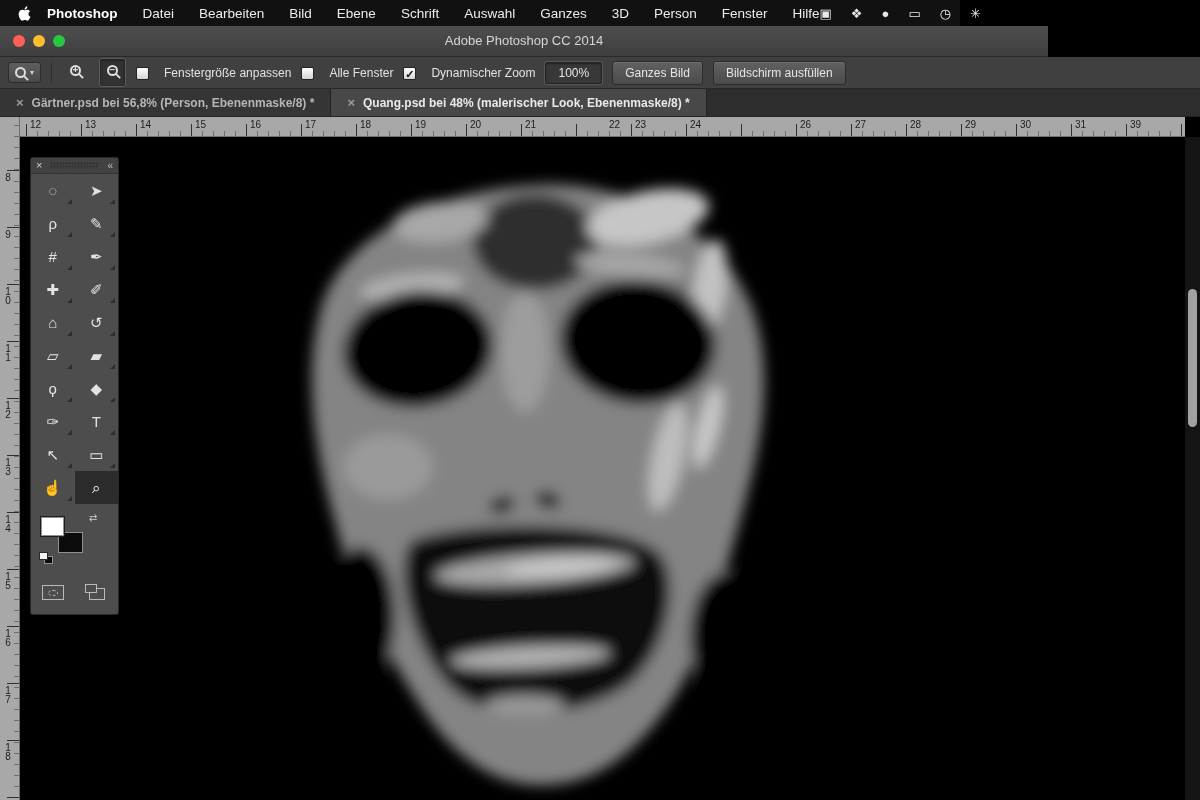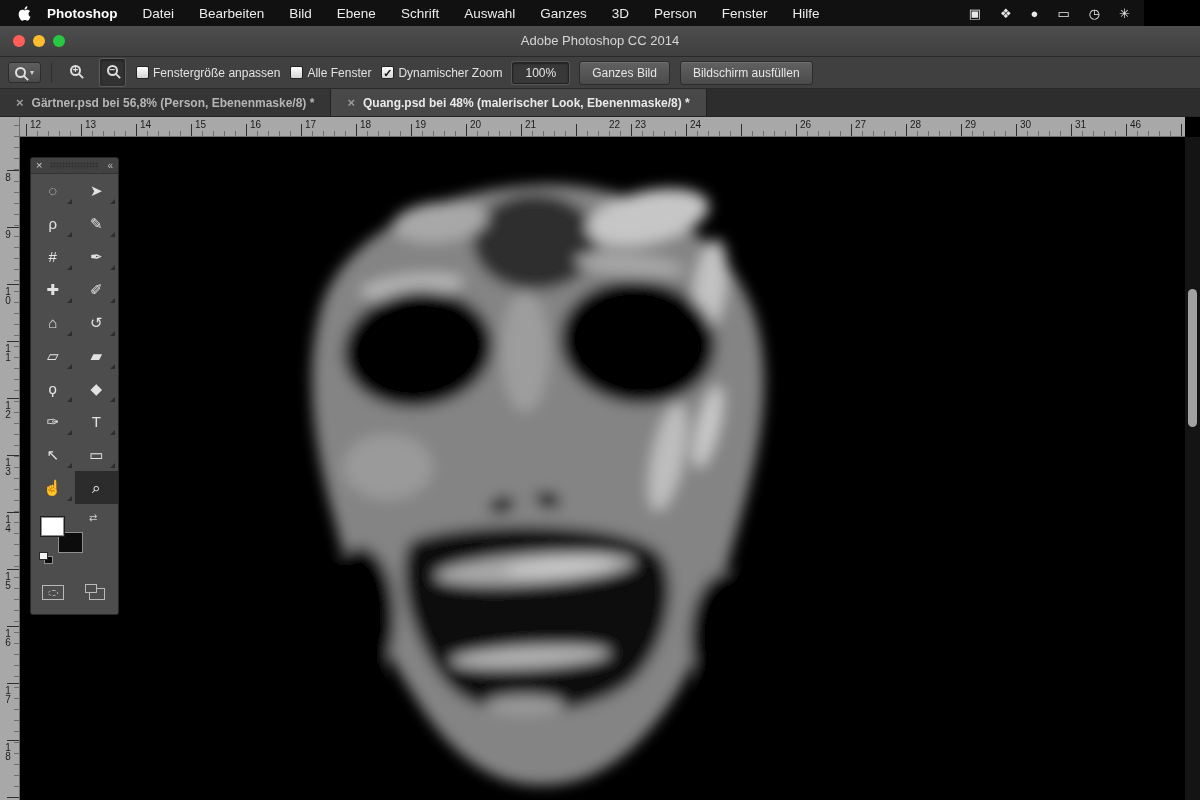--- a/index.html
+++ b/index.html
@@ -1,31 +1,31 @@
 <!DOCTYPE html>
 <html><head>
 <meta charset="utf-8">
 <style>
   * { margin:0; padding:0; box-sizing:border-box; }
   body { background:#222; }
   .screen { position:relative; width:1200px; height:800px; overflow:hidden;
             background:#000; font-family:"Liberation Sans", sans-serif; }
 
   
-  .menubar { position:absolute; top:0; left:0; width:1144px; height:26px;
+  .menubar { position:absolute; top:0; left:0; width:960px; height:26px;
              background:#111; display:flex; align-items:center; z-index:50; }
   .apple { margin:0 16px 0 18px; display:flex; align-items:center; }
   .menu-items { display:flex; gap:25px; align-items:center; }
   .menu-item { color:#ececec; font-size:13.5px; cursor:default; }
   .menu-item.app-name { font-weight:bold; color:#fff; }
   .status-icons { margin-left:auto; display:flex; gap:19px; align-items:center; padding-right:14px; }
   .sicon { color:#e8e8e8; font-size:13px; }
 
   
-  .titlebar { position:absolute; top:26px; left:0; width:1200px; height:31px;
+  .titlebar { position:absolute; top:26px; left:0; width:1048px; height:31px;
               background:linear-gradient(#4e4e4e,#3f3f3f); border-bottom:1px solid #2a2a2a; z-index:40; }
   .traffic { position:absolute; left:13px; top:9px; display:flex; gap:8px; }
   .tl { width:12px; height:12px; border-radius:50%; display:inline-block; }
   .tl.red { background:#ff5f57; } .tl.yellow { background:#febc2e; } .tl.green { background:#28c840; }
   .wtitle { position:absolute; left:0; right:0; top:7px; text-align:center;
             color:#d6d6d6; font-size:13px; }
 
   
   .optionsbar { position:absolute; top:57px; left:0; width:1200px; height:32px;
                 background:#404040; border-bottom:1px solid #292929;
@@ -34,21 +34,21 @@
                   background:linear-gradient(#5e5e5e,#4a4a4a); border:1px solid #2c2c2c; border-radius:3px; }
   .caret { color:#cfcfcf; font-size:8px; }
   .vsep { width:1px; height:20px; background:#2e2e2e; }
   .zbtn { background:transparent; border:1px solid transparent; padding:5px 7px 7px 7px; border-radius:3px; cursor:pointer; }
   .zbtn.pressed { background:#323232; border-color:#5c5c5c; box-shadow:inset 0 1px 3px rgba(0,0,0,.55); }
   .mag { display:inline-block; width:11px; height:11px; border:2px solid #dedede; border-radius:50%; position:relative; }
   .mag::after { content:""; position:absolute; width:6px; height:2px; background:#dedede;
                 transform:rotate(45deg); right:-5px; bottom:-3px; }
   .mag .sign { position:absolute; top:-4px; left:0; right:0; text-align:center;
                font-size:10px; font-weight:bold; color:#dedede; line-height:14px; }
-  .checkbox { display:flex; align-items:center; gap:4px; cursor:pointer; }
+  .checkbox { display:flex; align-items:flex-end; gap:15px; cursor:pointer; }
   .checkbox .box { width:13px; height:13px; background:linear-gradient(#ffffff,#d4d4d4);
                    border:1px solid #242424; border-radius:2px; font-size:11px; font-weight:bold;
                    color:#111; text-align:center; line-height:12px; }
   .cblabel { color:#e2e2e2; font-size:12px; }
   .zoomfield { background:#383838; border:1px solid #232323; box-shadow:inset 0 1px 2px rgba(0,0,0,.4), 0 0 0 1px #565656;
                color:#e5e5e5; font-size:12px; padding:3px 12px; border-radius:2px; }
   .obtn { background:linear-gradient(#616161,#4b4b4b); border:1px solid #2b2b2b; border-radius:3px;
           color:#e5e5e5; font-size:12px; padding:4px 12px; cursor:pointer;
           box-shadow:inset 0 1px 0 rgba(255,255,255,.1); }
 
@@ -231,21 +231,21 @@
         <span class="hnum" style="left: 589px;">22</span>
         <span class="hnum" style="left: 615px;">23</span>
         <span class="hnum" style="left: 670px;">24</span>
         <span class="hnum" style="left: 725px; margin-top: 32px;">25</span>
         <span class="hnum" style="left: 780px;">26</span>
         <span class="hnum" style="left: 835px;">27</span>
         <span class="hnum" style="left: 890px;">28</span>
         <span class="hnum" style="left: 945px;">29</span>
         <span class="hnum" style="left: 1000px;">30</span>
         <span class="hnum" style="left: 1055px;">31</span>
-        <span class="hnum" style="left: 1110px;">46</span>
+        <span class="hnum" style="left: 1110px;">39</span>
       </div>
   </div>
   <div class="vruler">
     <div class="minor"></div>
     <div class="major"></div>
     <div id="vnums">
         <span class="vnum" style="top: 56px;">8</span>
         <span class="vnum" style="top: 113px;">9</span>
         <span class="vnum" style="top: 170px;">1
 0</span>

